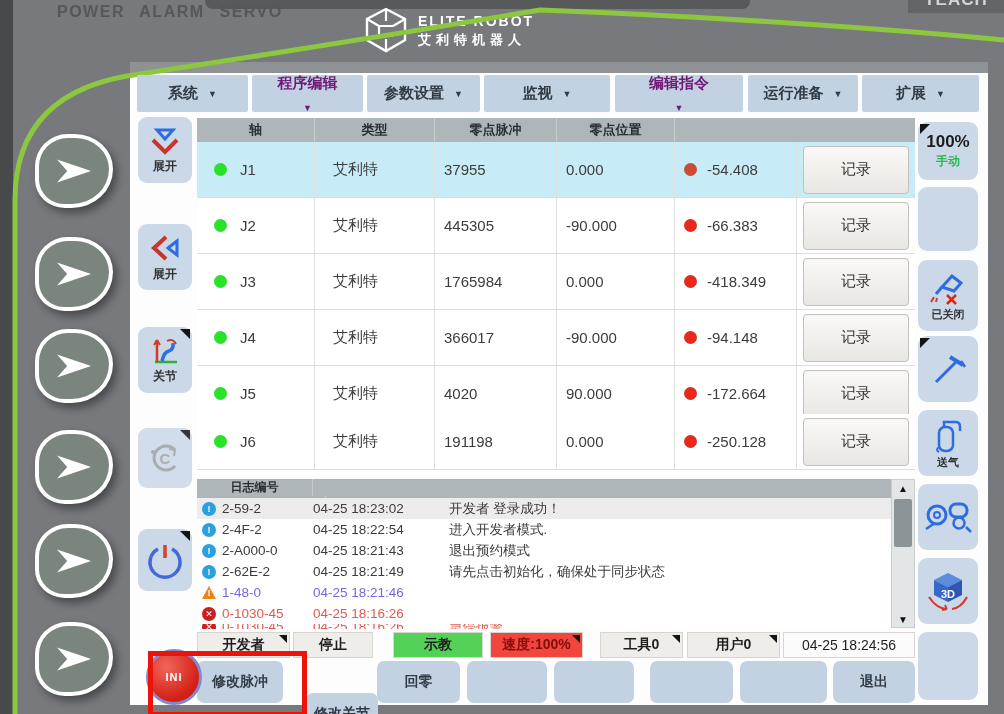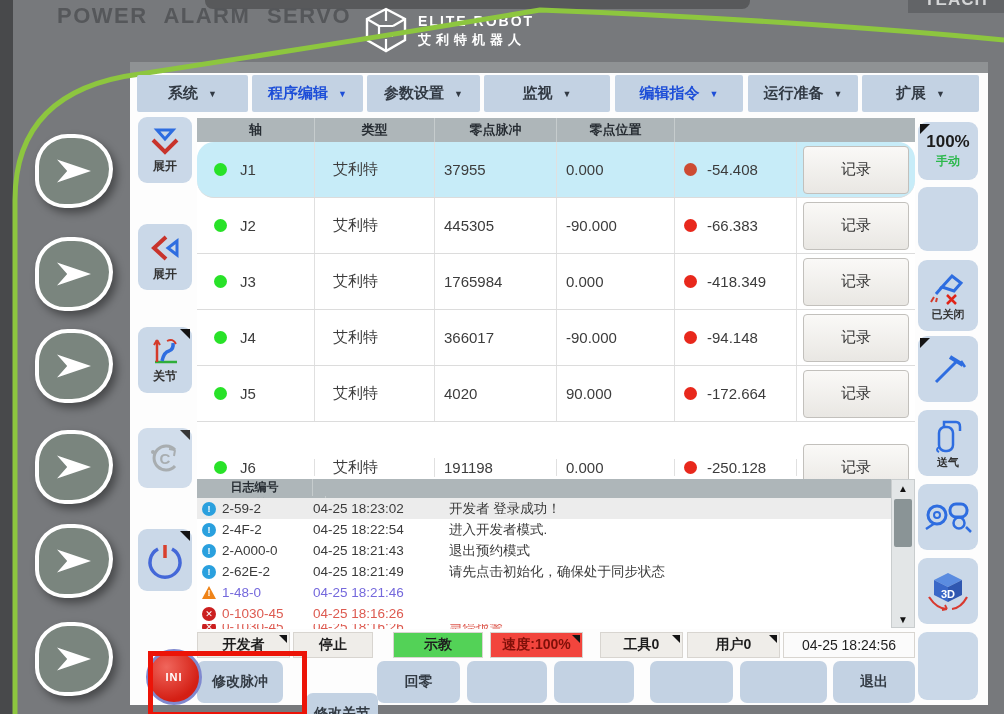--- a/index.html
+++ b/index.html
@@ -3,39 +3,39 @@
 <meta charset="utf-8">
 <style>
   html,body{margin:0;padding:0;}
   body{width:1004px;height:714px;position:relative;overflow:hidden;background:#77797c;
        font-family:"Liberation Sans","DejaVu Sans",sans-serif;}
   .abs{position:absolute;}
   
   #stage{position:absolute;inset:0;width:1004px;height:714px;overflow:hidden;}
   .left-dark{left:0;top:0;width:13px;height:714px;background:#48494b;}
   .top-tab{left:205px;top:0;width:545px;height:9px;background:#58595b;border-radius:0 0 8px 8px;}
-  .pendant-label{left:57px;top:3px;font-size:22px;color:#55575a;letter-spacing:1.5px;word-spacing:9px;font-weight:bold;}
+  .pendant-label{left:57px;top:3px;font-size:16px;color:#55575a;letter-spacing:1.5px;word-spacing:9px;font-weight:bold;}
   .teach-badge{left:908px;top:-13px;width:96px;height:26px;background:#626467;color:#d4d5d6;
                font-weight:bold;font-size:17px;letter-spacing:1px;display:flex;align-items:center;justify-content:center;}
   .brand-name{left:418px;top:13px;color:#fff;font-weight:bold;font-size:14px;letter-spacing:2px;}
   .brand-cn{left:418px;top:31px;color:#fff;font-size:13px;letter-spacing:5px;font-weight:bold;}
   .green-line{left:0;top:0;pointer-events:none;z-index:3;}
   
   .play-btn{left:35px;width:70px;height:66px;background:#7a857e;border:4px solid #fff;
             border-radius:46% 54% 58% 42% / 48% 52% 58% 42%;
             box-shadow:4px 5px 8px rgba(0,0,0,.4);display:flex;align-items:center;justify-content:center;z-index:2;}
   .play-arrow{width:34px;height:25px;background:#fff;clip-path:polygon(0 4%,100% 50%,0 96%,30% 50%);}
   
   .screen{left:130px;top:62px;width:858px;height:643px;background:#fdfdfd;z-index:1;}
   .screen-topbar{left:130px;top:62px;width:858px;height:11px;background:#8f9294;z-index:2;}
   
   .menu-item{top:75px;height:37px;background:#c3d2e3;border-radius:2px;display:flex;align-items:center;
              justify-content:center;gap:10px;font-weight:bold;font-size:15px;color:#323a44;z-index:4;}
   .menu-item .caret{font-size:9px;color:inherit;}
-  .menu-item[data-enabled="false"]{color:#1d4ed8;}
+  .menu-item[data-enabled="false"]{color:#701a75;flex-direction:column;}
   
   .tool-btn{left:138px;width:54px;background:#cad8e8;border-radius:9px;display:flex;flex-direction:column;
             align-items:center;justify-content:center;gap:2px;font-size:12px;font-weight:bold;color:#333;z-index:4;}
   .tool-btn.dis{opacity:.85;}
   .ini-btn{left:146px;top:649px;width:50px;height:50px;border-radius:50%;z-index:5;
            background:radial-gradient(circle at 35% 30%,#f0665c,#d41f14 70%);border:3px solid #8089cf;
            color:#fff;font-weight:bold;font-size:11px;display:flex;align-items:center;justify-content:center;letter-spacing:1px;}
   
   .mk-tr::after{content:"";position:absolute;top:2px;right:2px;width:0;height:0;
                 border-top:10px solid #141414;border-left:10px solid transparent;}
@@ -211,21 +211,21 @@
 
   <div class="abs axis-table">
     <div class="thead">
       <div class="hc" style="width:118px;">轴</div>
       <div class="hc" style="width:120px;">类型</div>
       <div class="hc" style="width:122px;">零点脉冲</div>
       <div class="hc" style="width:118px;">零点位置</div>
       <div class="hc" style="width:118px;border-right:none;"></div>
     </div>
 
-    <div class="trow sel" style="top:24px;border-radius:17px;">
+    <div class="trow sel" style="top:24px;">
       <div class="cell c0">
           <span class="dot g"></span>
           <span>J1</span>
         </div>
       <div class="cell c1">艾利特</div>
       <div class="cell c2">37955</div>
       <div class="cell c3">0.000</div>
       <div class="cell c4">
           <span class="dot r"></span>
           <span>-54.408</span>
@@ -291,21 +291,21 @@
       <div class="cell c2">4020</div>
       <div class="cell c3">90.000</div>
       <div class="cell c4">
           <span class="dot r"></span>
           <span>-172.664</span>
         </div>
       <div class="cell c5">
           <button class="rec">记录</button>
         </div>
     </div>
-    <div class="trow" style="top:322px;align-items:center;">
+    <div class="trow" style="top:296px;">
       <div class="cell c0">
           <span class="dot g"></span>
           <span>J6</span>
         </div>
       <div class="cell c1">艾利特</div>
       <div class="cell c2">191198</div>
       <div class="cell c3">0.000</div>
       <div class="cell c4">
           <span class="dot r"></span>
           <span>-250.128</span>

